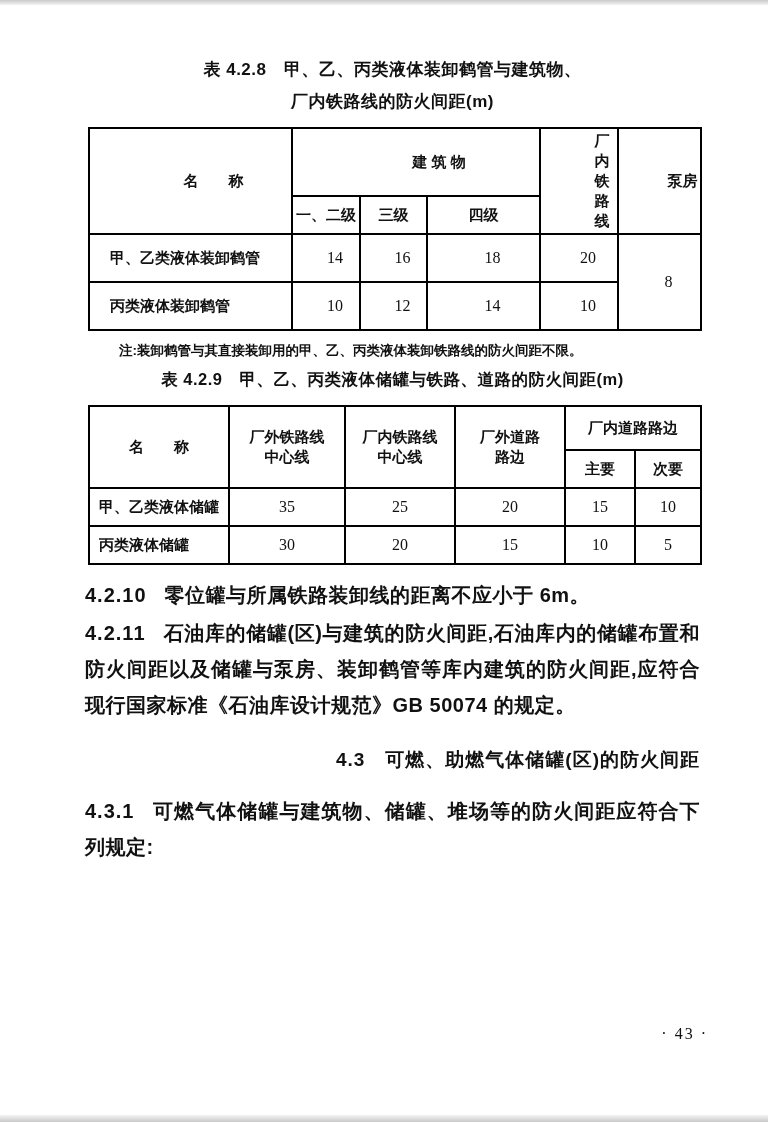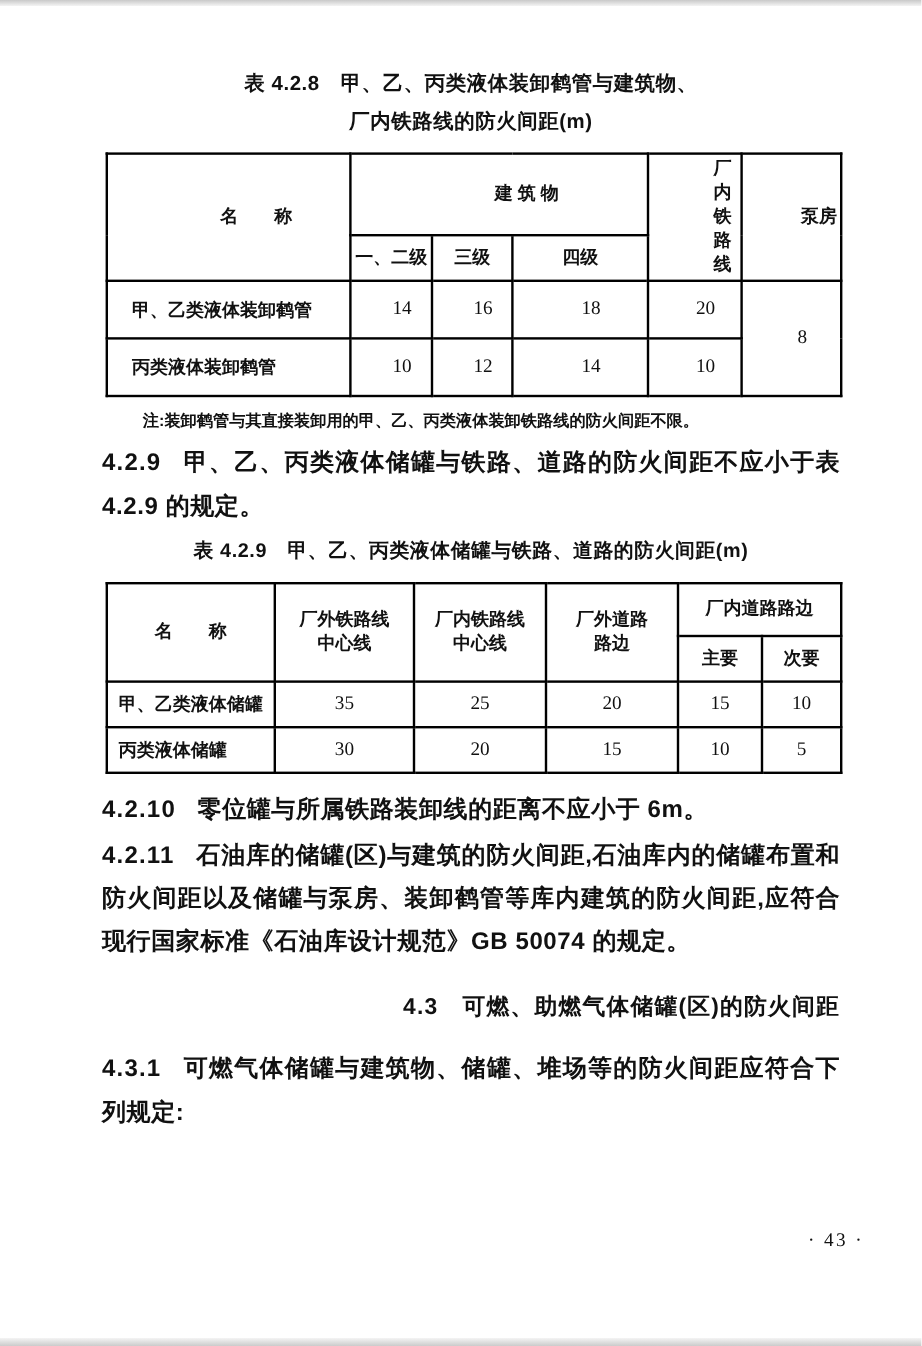--- a/index.html
+++ b/index.html
@@ -57,21 +57,21 @@
   .clause.item { text-indent: 40px; }
 
   .section-heading {
     text-align: right; font-family: "Liberation Sans", "DejaVu Sans", sans-serif;
     font-weight: bold; font-size: 19px; line-height: 26px;
     margin-top: 24px; letter-spacing: 1px;
   }
   .clause.first-of-section { margin-top: 20px; }
 
   .pageno {
-    position: absolute; top: 1025px; right: 48px;
+    position: absolute; top: 1025px; right: 60px;
     font-size: 16px; letter-spacing: 2px;
     font-family: "Liberation Serif", "DejaVu Serif", serif;
   }
 </style>
 </head>
 <body>
 
 <div class="scan-edge top"></div>
 
 <div class="page">
@@ -116,21 +116,20 @@
       <td class="num">10</td>
       <td class="num">12</td>
       <td class="num">14</td>
       <td class="num">10</td>
     </tr>
   </tbody>
     </table>
 
   <div class="note">注:装卸鹤管与其直接装卸用的甲、乙、丙类液体装卸铁路线的防火间距不限。</div>
 
-  <p class="clause"><span class="cnum">4.2.9</span><span>甲、乙、丙类液体储罐与铁路、道路的防火间距不应小于表 4.2.9 的规定。</span></p>
 
   <div class="tbl-title single">表 4.2.9　甲、乙、丙类液体储罐与铁路、道路的防火间距(m)</div>
 
   <table id="t429">
     <colgroup>
       <col style="width:140px">
         <col style="width:116px">
         <col style="width:110px">
       <col style="width:110px">
         <col style="width:70px">

